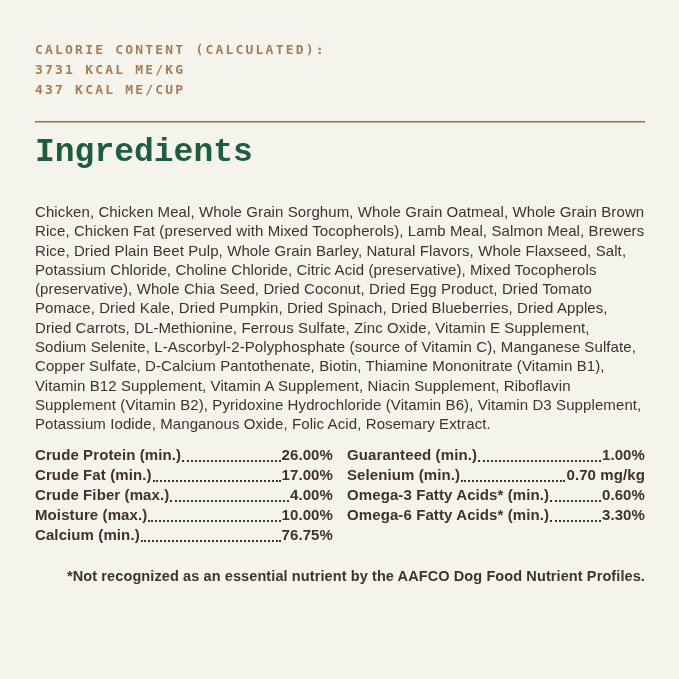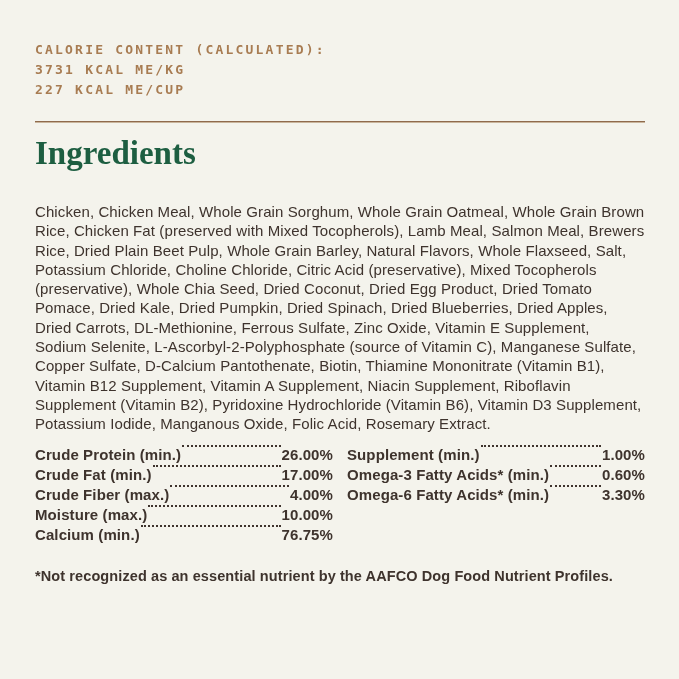--- a/index.html
+++ b/index.html
@@ -23,21 +23,21 @@
     color: #a87c52;
     white-space: nowrap;
   }
   .rule {
     height: 2px;
     background: #8f6a4c;
     border-bottom: 1px solid #c9b59c;
     margin: 21px 0 9px 0;
   }
   .section-heading {
-    font-family: Liberation Serif, serif;
+    font-family: Liberation Mono, monospace;
     font-weight: bold;
     font-size: 33px;
     line-height: 42px;
     color: #1d5e41;
   }
   .ingredients-heading { margin-top: 6px; }
   .ingredients-body {
     margin-top: 28px;
     font-size: 15px;
     line-height: 19.3px;
@@ -47,51 +47,52 @@
   }
   .analysis-heading { margin-top: 13px; }
   .ga-grid {
     display: flex;
     gap: 14px;
     margin-top: 11px;
   }
   .ga-col { flex: 1; min-width: 0; }
   .ga-row {
     display: flex;
-    align-items: flex-start;
+    align-items: flex-end;
     font-size: 15px;
     line-height: 20px;
     font-weight: 600;
     letter-spacing: 0.1px;
     color: #3e332d;
     white-space: nowrap;
   }
   .ga-dots {
     flex: 1;
     min-width: 6px;
     border-bottom: 2px dotted #3e332d;
     margin: 0 1px 3px 1px;
   }
   .footnote {
     margin-top: 23px;
     font-size: 14.5px;
     font-weight: 600;
     letter-spacing: 0.1px;
     color: #3e332d;
+    text-align: right;
   }
 </style>
 </head>
 <body>
 
 <div class="label">
 
   <div class="calorie-block">
     <div class="calorie-line">CALORIE CONTENT (CALCULATED):</div>
     <div class="calorie-line">3731 KCAL ME/KG</div>
-    <div class="calorie-line">227 KCAL ME/CUP</div>
+    <div class="calorie-line">437 KCAL ME/CUP</div>
   </div>
 
   <div class="rule"></div>
 
   <div class="section-heading ingredients-heading">Ingredients</div>
 
   <div class="ingredients-body">Chicken, Chicken Meal, Whole Grain Sorghum, Whole Grain Oatmeal, Whole Grain Brown Rice, Chicken Fat (preserved with Mixed Tocopherols), Lamb Meal, Salmon Meal, Brewers Rice, Dried Plain Beet Pulp, Whole Grain Barley, Natural Flavors, Whole Flaxseed, Salt, Potassium Chloride, Choline Chloride, Citric Acid (preservative), Mixed Tocopherols (preservative), Whole Chia Seed, Dried Coconut, Dried Egg Product, Dried Tomato Pomace, Dried Kale, Dried Pumpkin, Dried Spinach, Dried Blueberries, Dried Apples, Dried Carrots, DL-Methionine, Ferrous Sulfate, Zinc Oxide, Vitamin E Supplement, Sodium Selenite, L-Ascorbyl-2-Polyphosphate (source of Vitamin C), Manganese Sulfate, Copper Sulfate, D-Calcium Pantothenate, Biotin, Thiamine Mononitrate (Vitamin B1), Vitamin B12 Supplement, Vitamin A Supplement, Niacin Supplement, Riboflavin Supplement (Vitamin B2), Pyridoxine Hydrochloride (Vitamin B6), Vitamin D3 Supplement, Potassium Iodide, Manganous Oxide, Folic Acid, Rosemary Extract.</div>
 
 
   <div class="ga-grid">
@@ -123,25 +124,30 @@
 
         <div class="ga-row">
           <span>Calcium (min.)</span>
           <span class="ga-dots"></span>
           <span>76.75%</span>
         </div>
       </div>
     <div class="ga-col">
 
         <div class="ga-row">
-          <span>Supplement (min.)</span>
+          <span>Guaranteed (min.)</span>
           <span class="ga-dots"></span>
           <span>1.00%</span>
         </div>
 
+        <div class="ga-row">
+          <span>Selenium (min.)</span>
+          <span class="ga-dots"></span>
+          <span>0.70 mg/kg</span>
+        </div>
 
 
         <div class="ga-row">
           <span>Omega-3 Fatty Acids* (min.)</span>
           <span class="ga-dots"></span>
           <span>0.60%</span>
         </div>
 
         <div class="ga-row">
           <span>Omega-6 Fatty Acids* (min.)</span>

